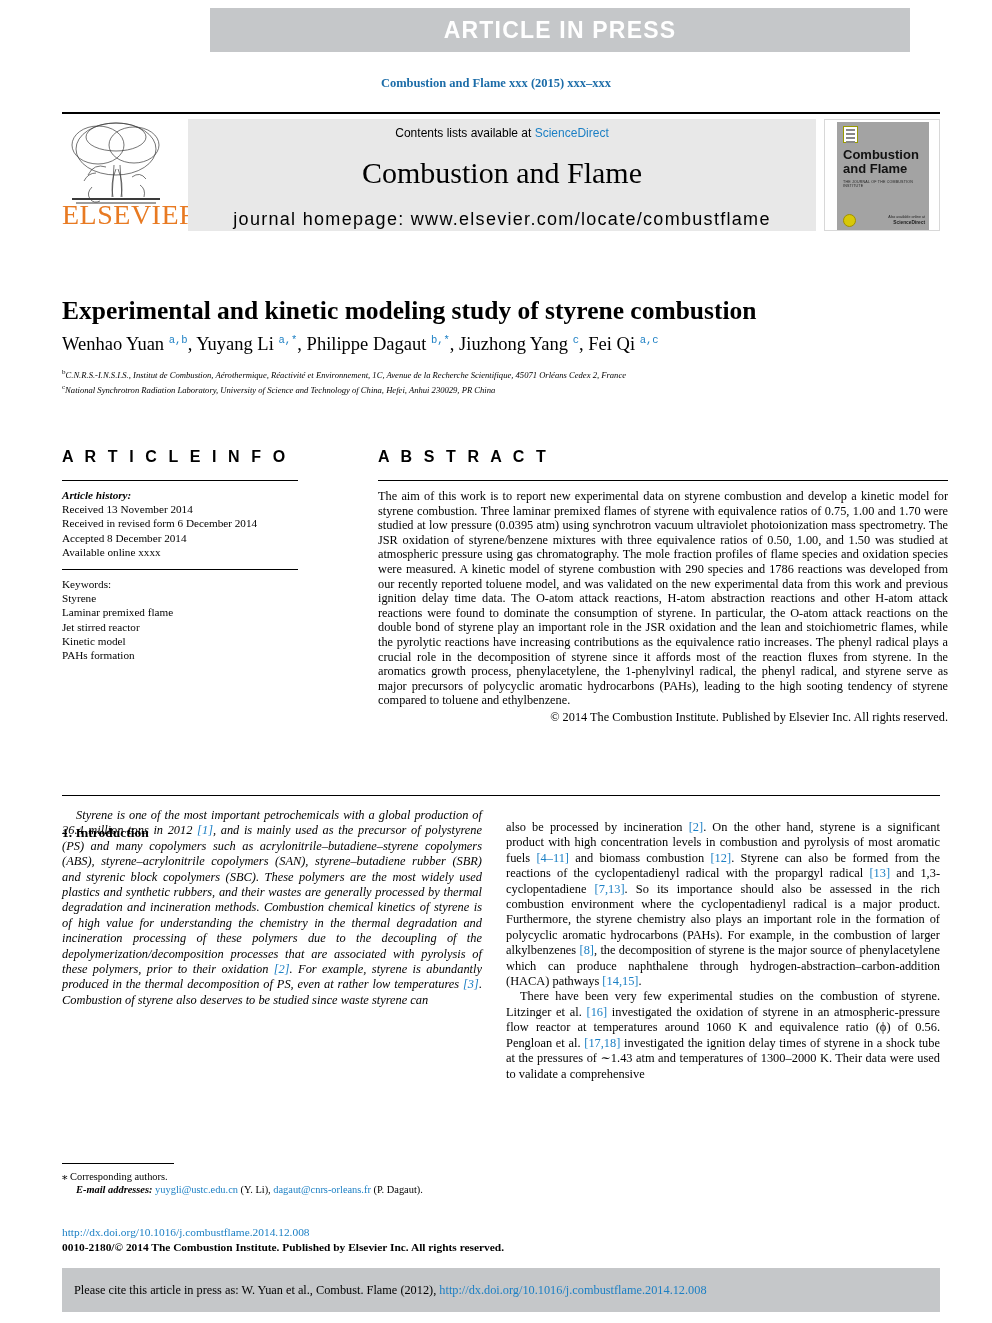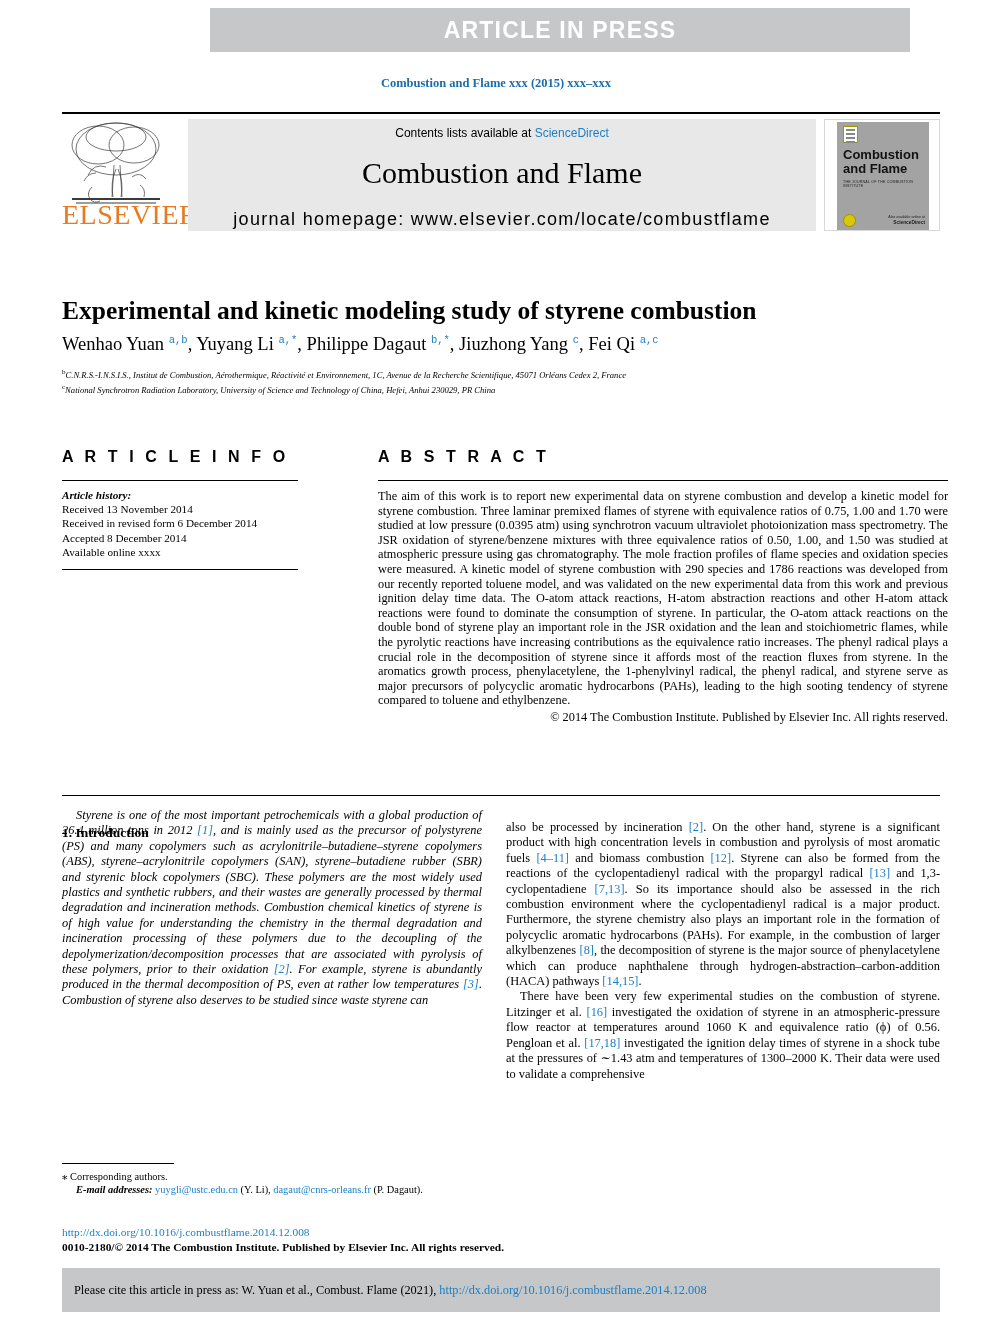--- a/index.html
+++ b/index.html
@@ -273,20 +273,28 @@
     <div class="sec-head">A R T I C L E   I N F O</div>
     <div class="rule-thick"></div>
     <div class="info-body">
       <div class="lbl">Article history:</div>
       <div>Received 13 November 2014</div>
       <div>Received in revised form 6 December 2014</div>
       <div>Accepted 8 December 2014</div>
       <div>Available online xxxx</div>
     </div>
     <div class="rule-thin"></div>
+    <div class="kw-body">
+      <div class="lbl">Keywords:</div>
+      <div>Styrene</div>
+      <div>Laminar premixed flame</div>
+      <div>Jet stirred reactor</div>
+      <div>Kinetic model</div>
+      <div>PAHs formation</div>
+    </div>
   </div>
 
   <div class="abs-col">
     <div class="sec-head">A B S T R A C T</div>
     <div class="rule-thick"></div>
     <div class="abs-text">The aim of this work is to report new experimental data on styrene combustion and develop a kinetic model for styrene combustion. Three laminar premixed flames of styrene with equivalence ratios of 0.75, 1.00 and 1.70 were studied at low pressure (0.0395 atm) using synchrotron vacuum ultraviolet photoionization mass spectrometry. The JSR oxidation of styrene/benzene mixtures with three equivalence ratios of 0.50, 1.00, and 1.50 was studied at atmospheric pressure using gas chromatography. The mole fraction profiles of flame species and oxidation species were measured. A kinetic model of styrene combustion with 290 species and 1786 reactions was developed from our recently reported toluene model, and was validated on the new experimental data from this work and previous ignition delay time data. The O-atom attack reactions, H-atom abstraction reactions and other H-atom attack reactions were found to dominate the consumption of styrene. In particular, the O-atom attack reactions on the double bond of styrene play an important role in the JSR oxidation and the lean and stoichiometric flames, while the pyrolytic reactions have increasing contributions as the equivalence ratio increases. The phenyl radical plays a crucial role in the decomposition of styrene since it affords most of the reaction fluxes from styrene. In the aromatics growth process, phenylacetylene, the 1-phenylvinyl radical, the phenyl radical, and styrene serve as major precursors of polycyclic aromatic hydrocarbons (PAHs), leading to the high sooting tendency of styrene compared to toluene and ethylbenzene.</div>
     <div class="abs-copy">© 2014 The Combustion Institute. Published by Elsevier Inc. All rights reserved.</div>
   </div>
   <div class="abs-rule-bottom"></div>
 
@@ -314,17 +322,17 @@
       <span class="mail">dagaut@cnrs-orleans.fr</span>
       <span>(P. Dagaut).</span>
     </div>
   </div>
 
   <div class="doi-line">http://dx.doi.org/10.1016/j.combustflame.2014.12.008</div>
   <div class="issn-line">0010-2180/© 2014 The Combustion Institute. Published by Elsevier Inc. All rights reserved.</div>
 
   <div class="cite-box">
     <div class="cite-text">
-      <span>Please cite this article in press as: W. Yuan et al., Combust. Flame (2021), </span><span class="cite-link">http://dx.doi.org/10.1016/j.combustflame.2014.12.008</span>
+      <span>Please cite this article in press as: W. Yuan et al., Combust. Flame (2012), </span><span class="cite-link">http://dx.doi.org/10.1016/j.combustflame.2014.12.008</span>
     </div>
   </div>
 
 </div>
 
 </body></html>

